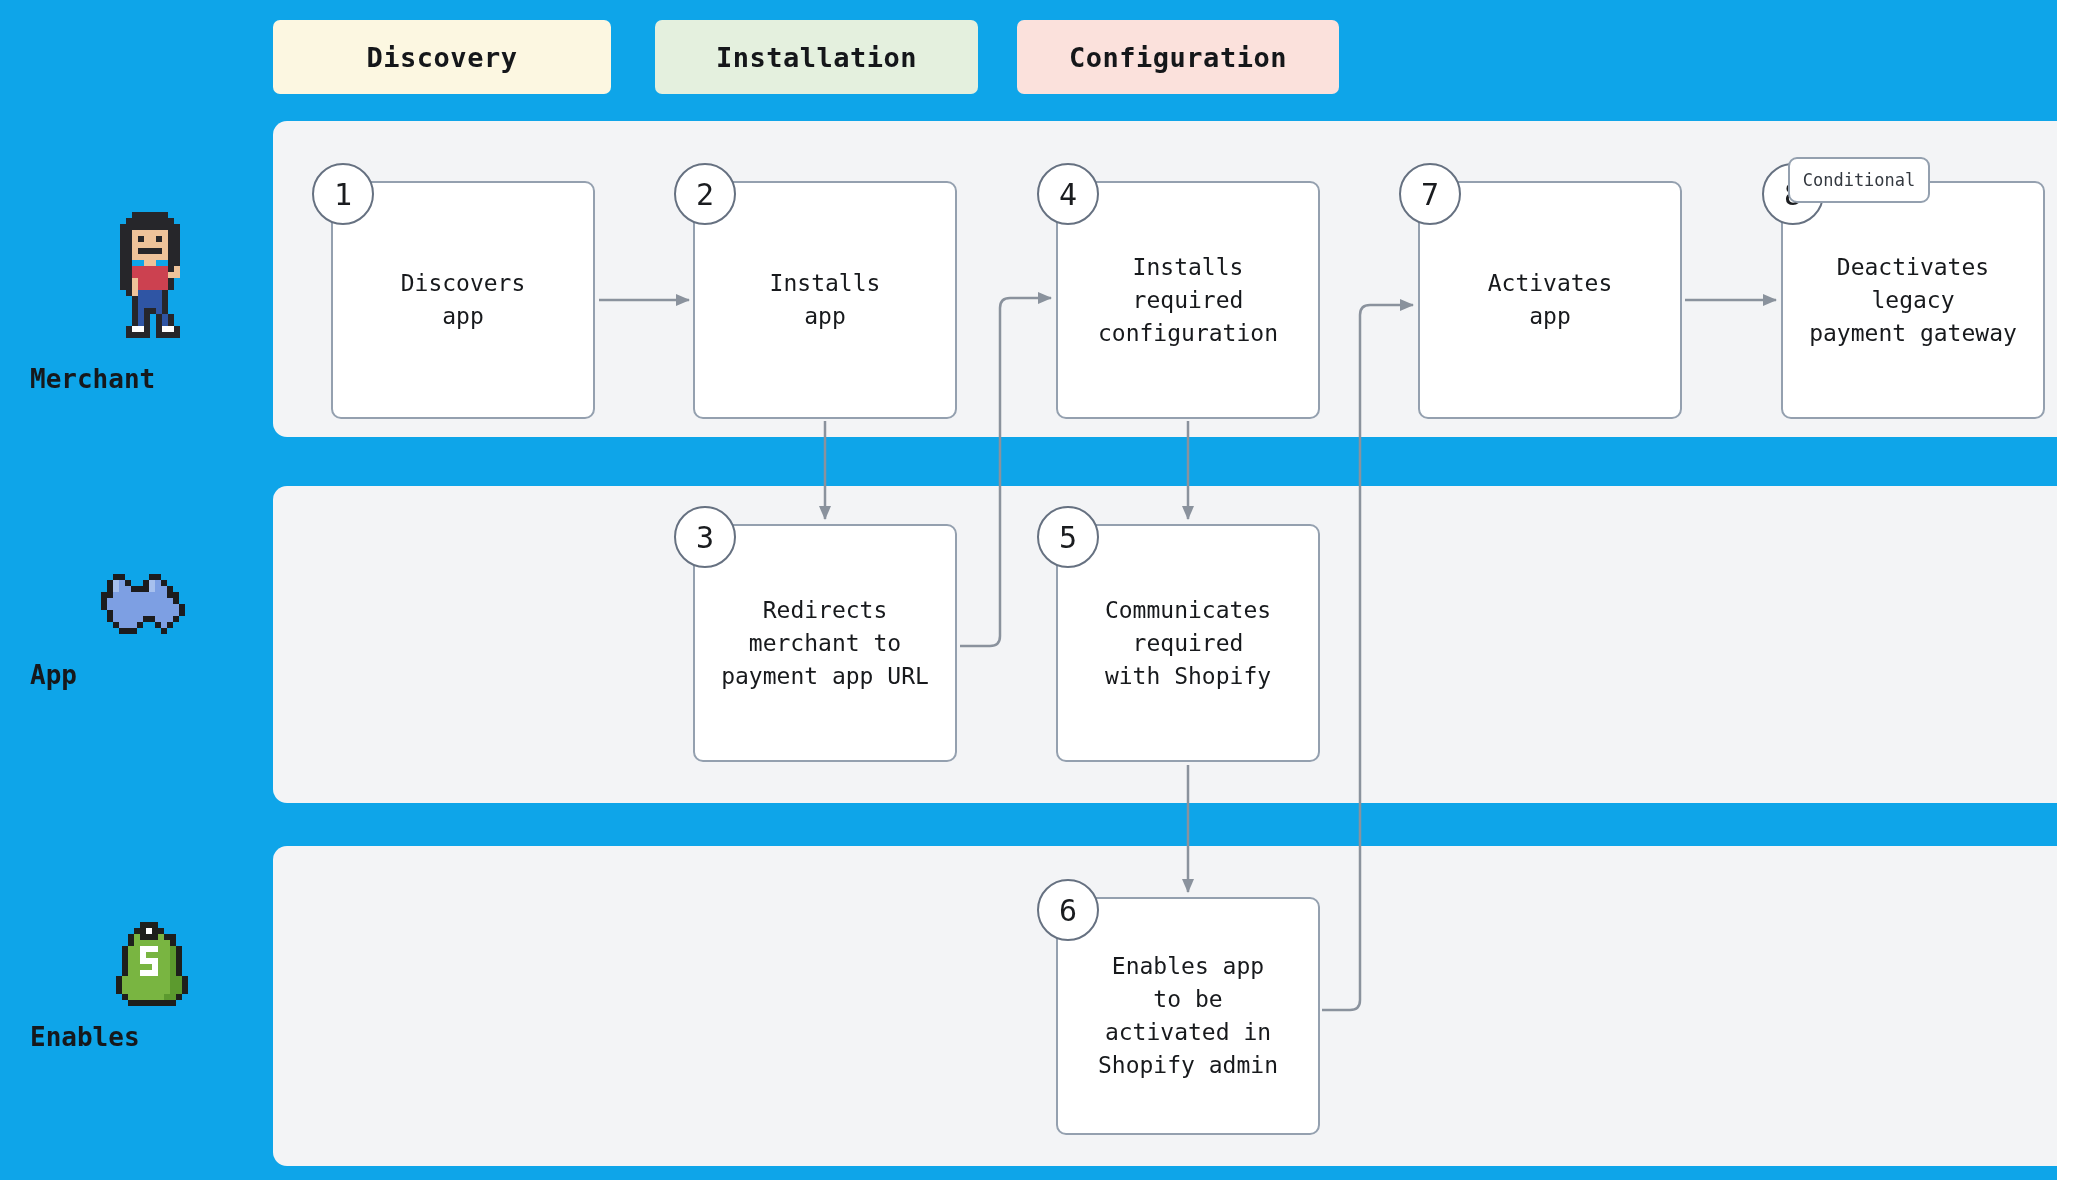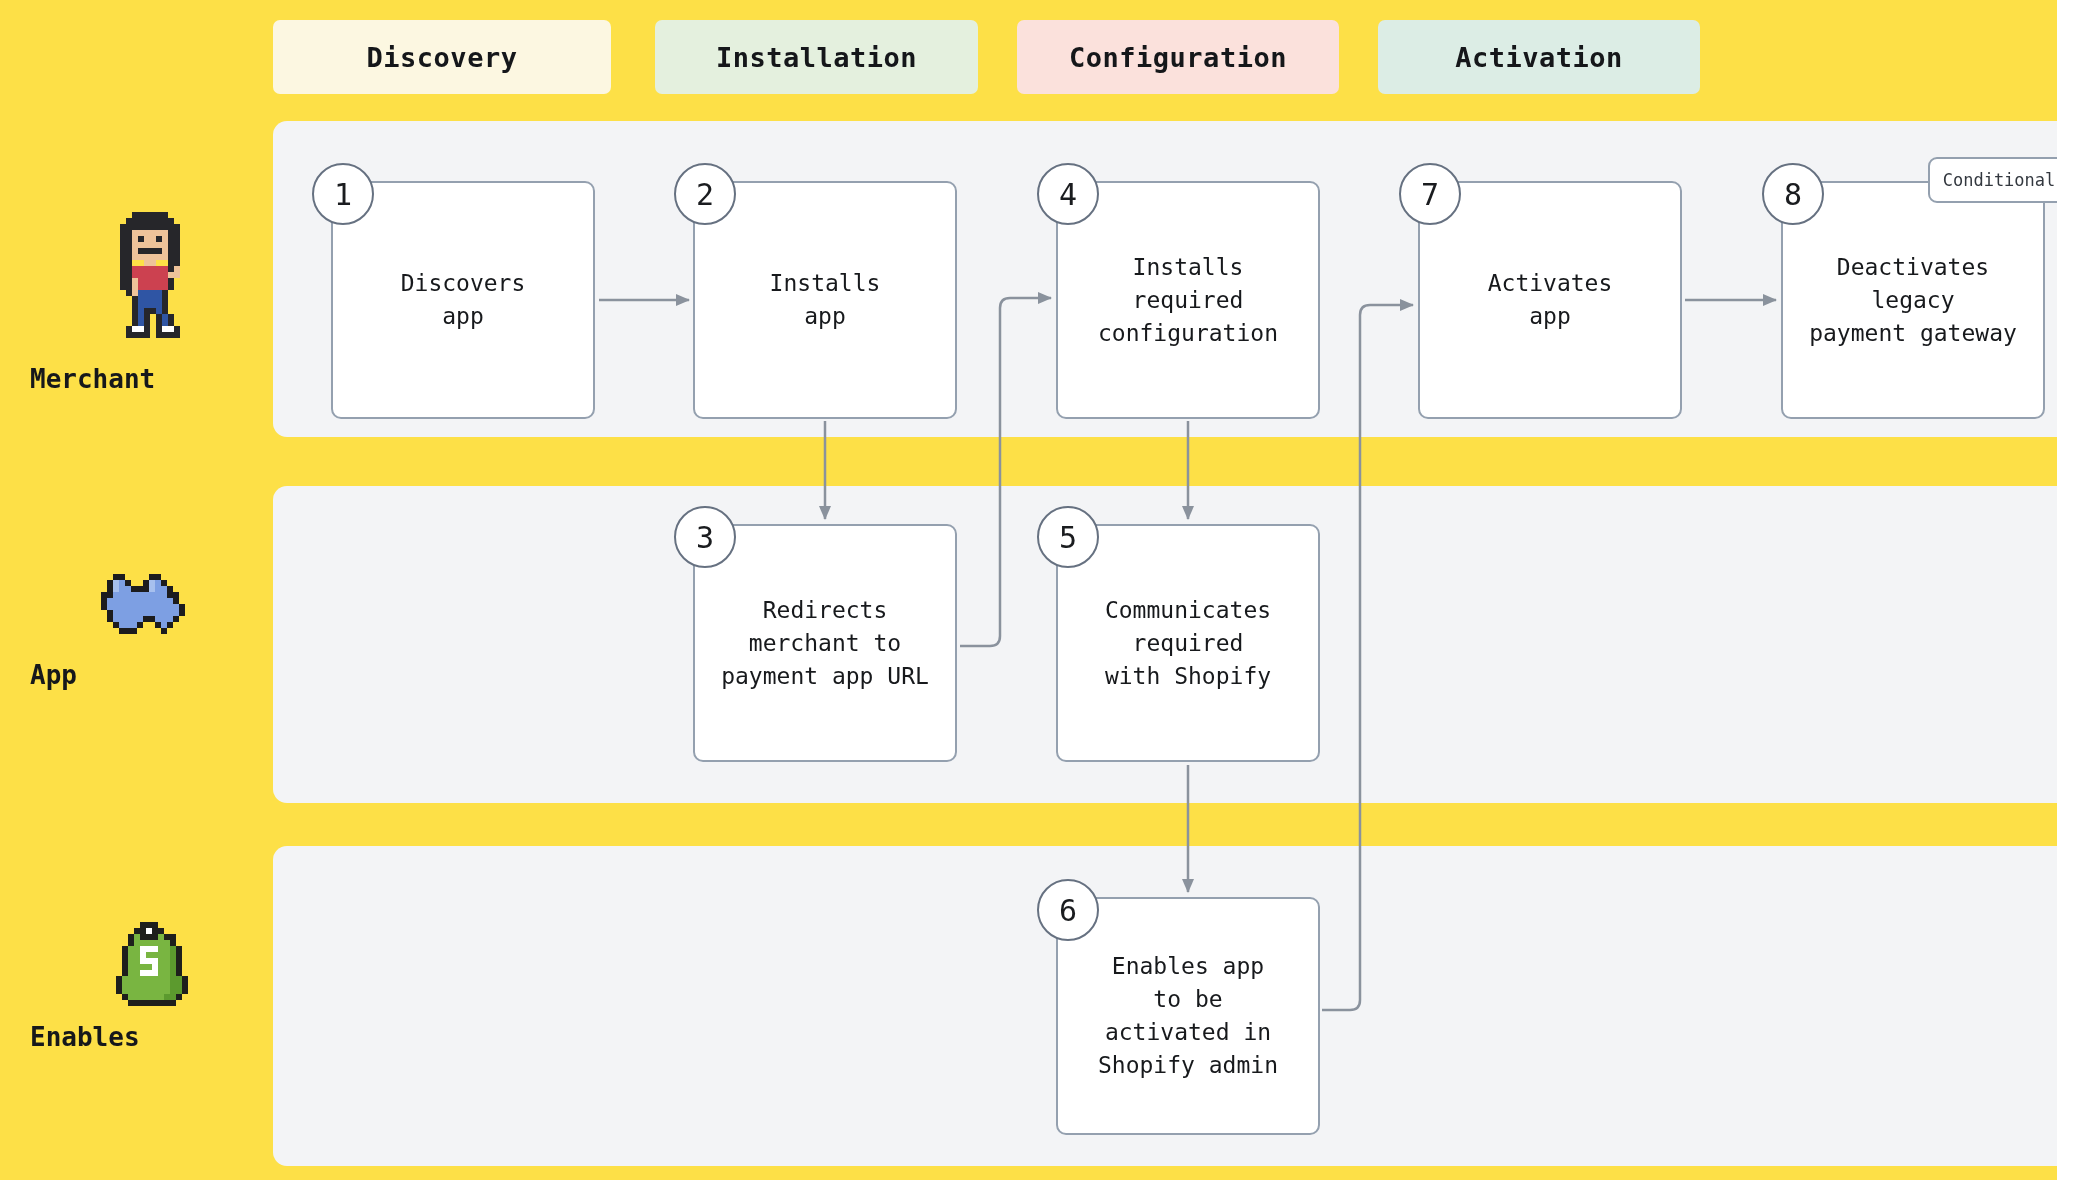--- a/index.html
+++ b/index.html
@@ -1,18 +1,18 @@
 <!DOCTYPE html>
 <html><head>
 <meta charset="utf-8">
 <style>
   html,body { margin:0; padding:0; background:#ffffff; }
   * { box-sizing:border-box; }
   .canvas {
-    position:relative; width:2057px; height:1180px; background:#fde047;
+    position:relative; width:2057px; height:1180px; background:#0ea5e9;
     font-family:"DejaVu Sans Mono", monospace; overflow:hidden;
   }
 
   
   .col-header {
     position:absolute; top:20px; height:74px; border-radius:7px;
     display:flex; align-items:center; justify-content:center;
     font-size:27px; font-weight:bold; color:#15171a; letter-spacing:0.5px;
   }
 
@@ -56,21 +56,20 @@
   }
 </style>
 </head>
 <body>
 
 <div class="canvas">
 
   <div class="col-header" style="left:273px;width:338px;background:#FCF7E1">Discovery</div>
   <div class="col-header" style="left:655px;width:323px;background:#E4F0DE">Installation</div>
   <div class="col-header" style="left:1017px;width:322px;background:#FBE1DC">Configuration</div>
-  <div class="col-header" style="left:1378px;width:322px;background:#DCEDE5">Activation</div>
 
   <div class="lane" style="top:121px;height:316px"></div>
   <div class="lane" style="top:486px;height:317px"></div>
   <div class="lane" style="top:846px;height:320px"></div>
 
   <span class="pix" style="left:114px;top:212px"><svg width="72" height="126" shape-rendering="crispEdges">
         <rect x="18" y="0" width="6" height="6" fill="#26262a"></rect>
         <rect x="24" y="0" width="6" height="6" fill="#26262a"></rect>
         <rect x="30" y="0" width="6" height="6" fill="#26262a"></rect>
         <rect x="36" y="0" width="6" height="6" fill="#26262a"></rect>
@@ -535,15 +534,15 @@
     <div class="step-label">Activates
 app</div>
   </div>
   <div class="step" style="left:1781px;top:181px">
     <div class="badge">8</div>
     <div class="step-label">Deactivates
 legacy
 payment gateway</div>
   </div>
 
-  <div class="cond-tag" style="left:1928px;top:157px">Conditional</div>
+  <div class="cond-tag" style="left:1788px;top:157px">Conditional</div>
 
 </div>
 
 </body></html>

